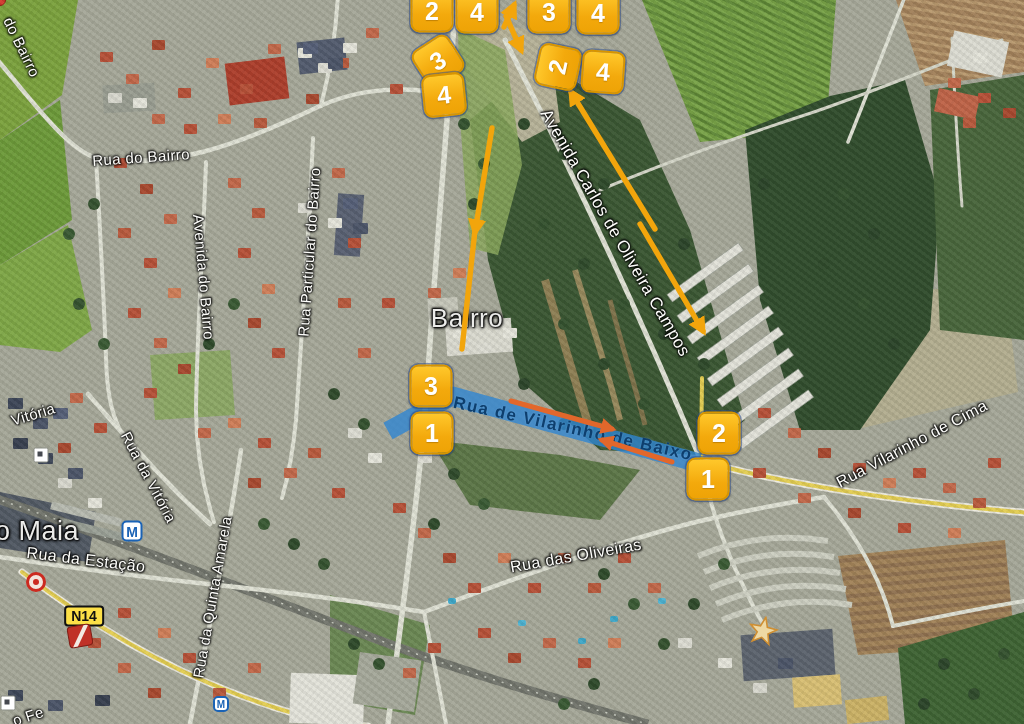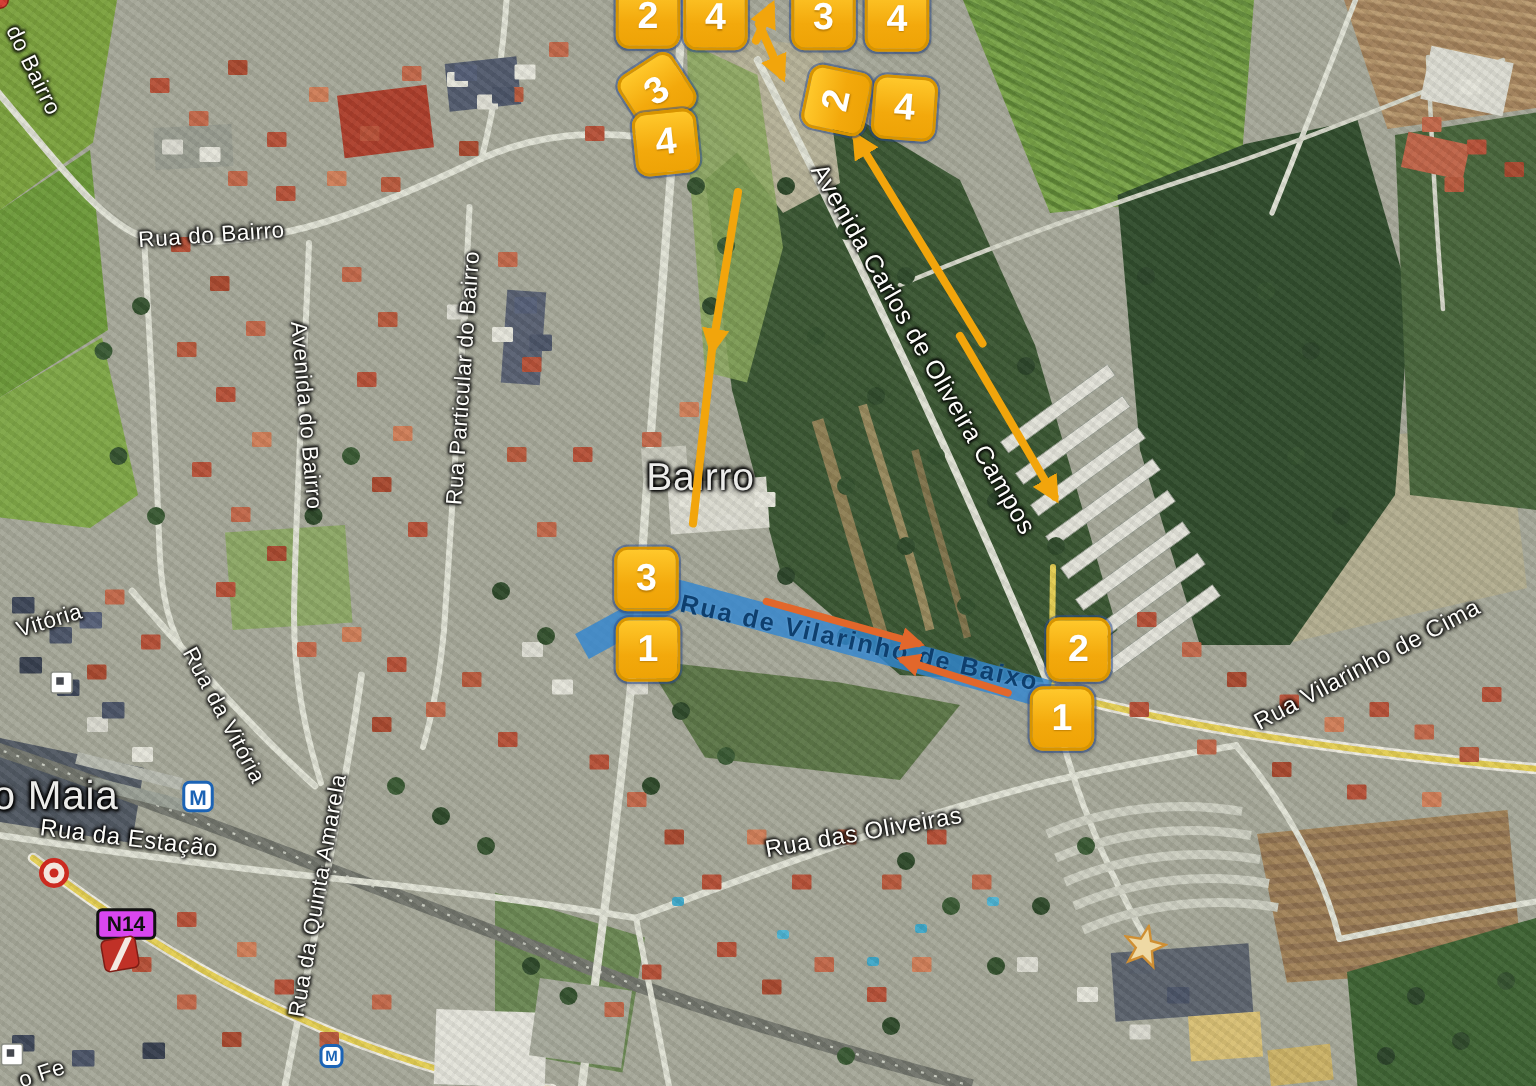--- a/index.html
+++ b/index.html
@@ -48,21 +48,21 @@
     background:linear-gradient(180deg,#ffc82b 0%,#f3a90c 60%,#eea306 100%);
     border:2px solid #d79400;
     box-shadow:0 0 0 1.5px rgba(45,80,150,.5),0 1px 3px rgba(0,0,0,.35);
     display:flex;align-items:center;justify-content:center;
     color:#fff;font-size:25px;font-weight:700;cursor:pointer;box-sizing:border-box;
     text-shadow:0 1px 1px rgba(150,95,0,.5);
   }
   .icon{position:absolute;z-index:5;}
   .nroad-badge{
     left:84px;top:616px;transform:translate(-50%,-50%);
-    background:#d946ef;border:2.5px solid #111;border-radius:4px;
+    background:#fde047;border:2.5px solid #111;border-radius:4px;
     padding:0 5px;font-weight:700;font-size:14px;color:#111;line-height:17px;
   }
   .shield-icon{left:80px;top:636px;transform:translate(-50%,-50%) rotate(-10deg);
     width:22px;height:20px;background:#c03127;border:1px solid #7e1d15;border-radius:4px;overflow:hidden;}
   .shield-icon::after{content:"";position:absolute;left:9px;top:-3px;width:4px;height:28px;background:#f3e9e2;transform:rotate(35deg);}
   .metro-icon{
     display:flex;align-items:center;justify-content:center;
     background:#fff;border:2.5px solid #1b63b5;border-radius:5px;
     color:#1b63b5;font-weight:700;cursor:pointer;box-sizing:border-box;
   }

